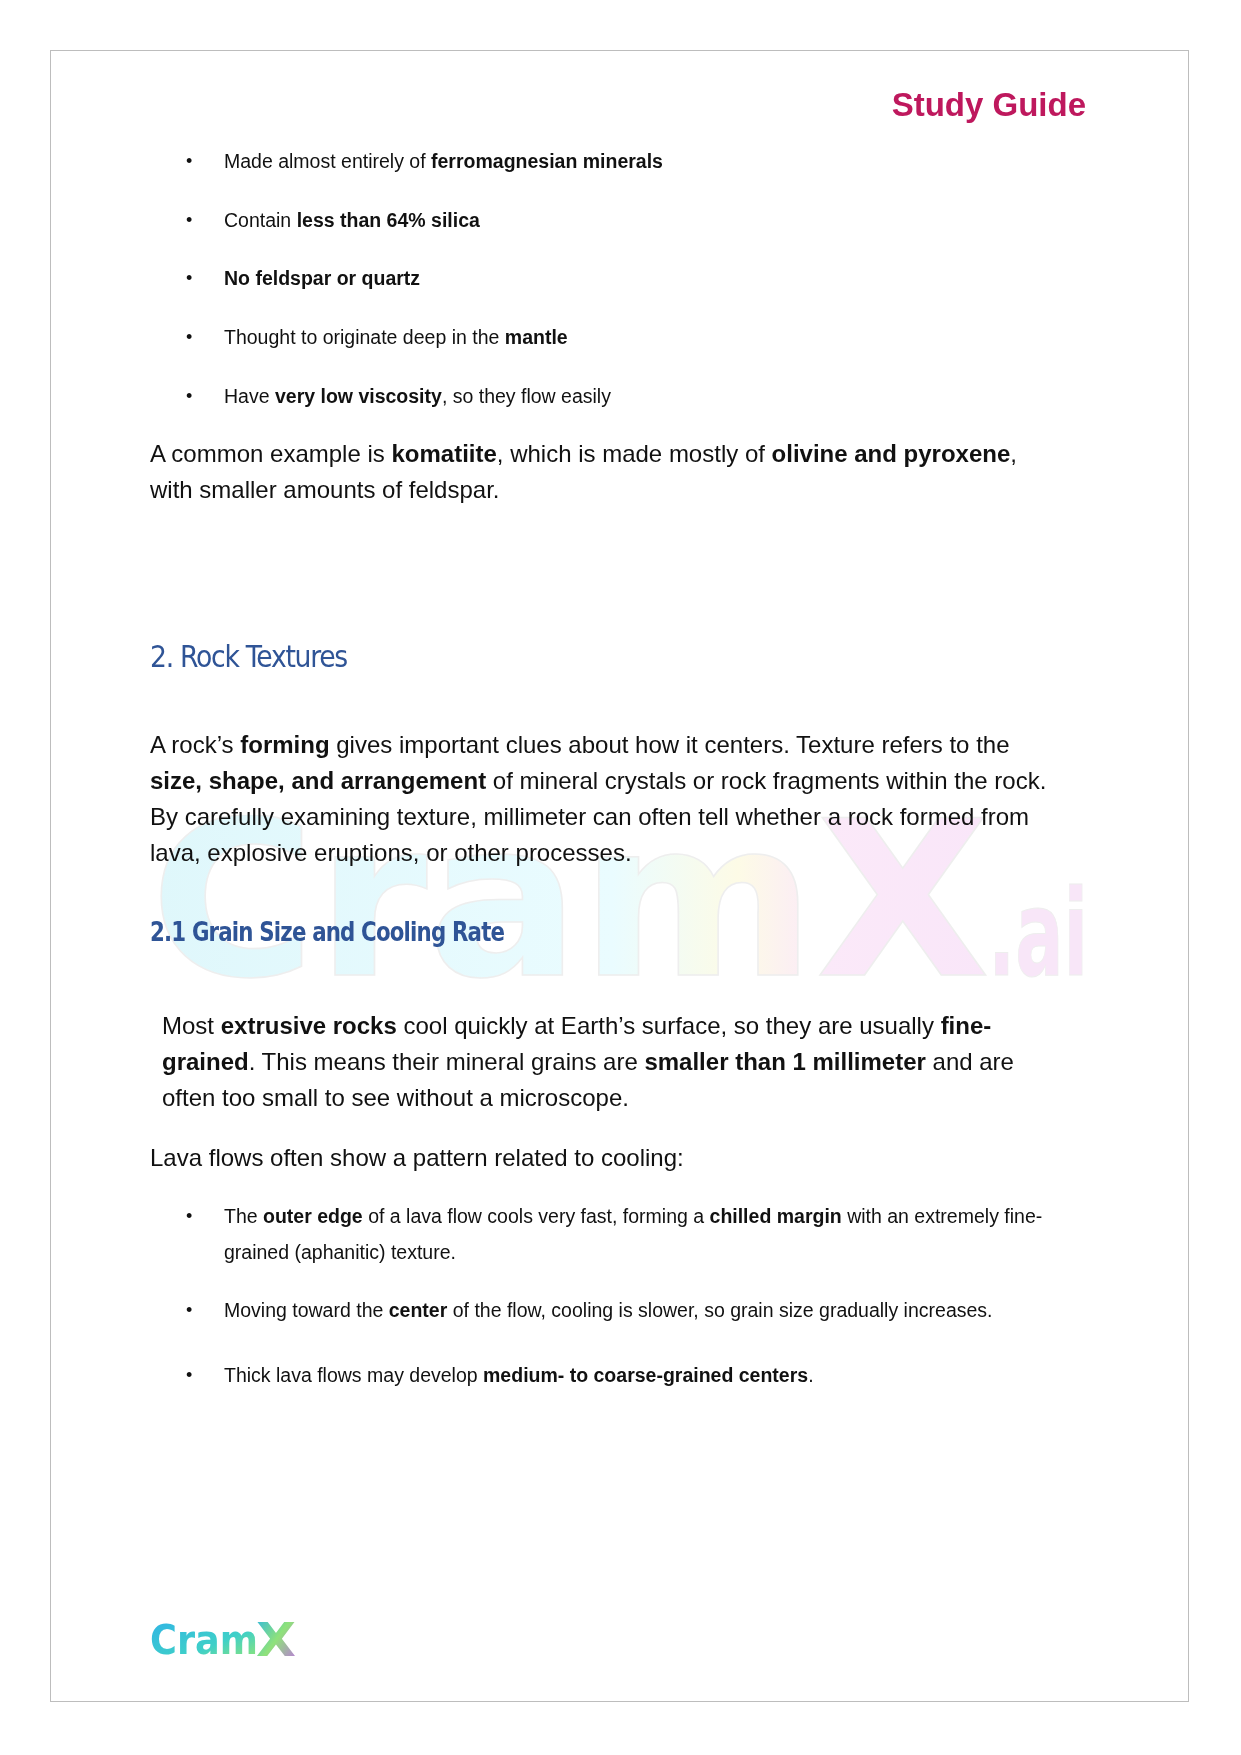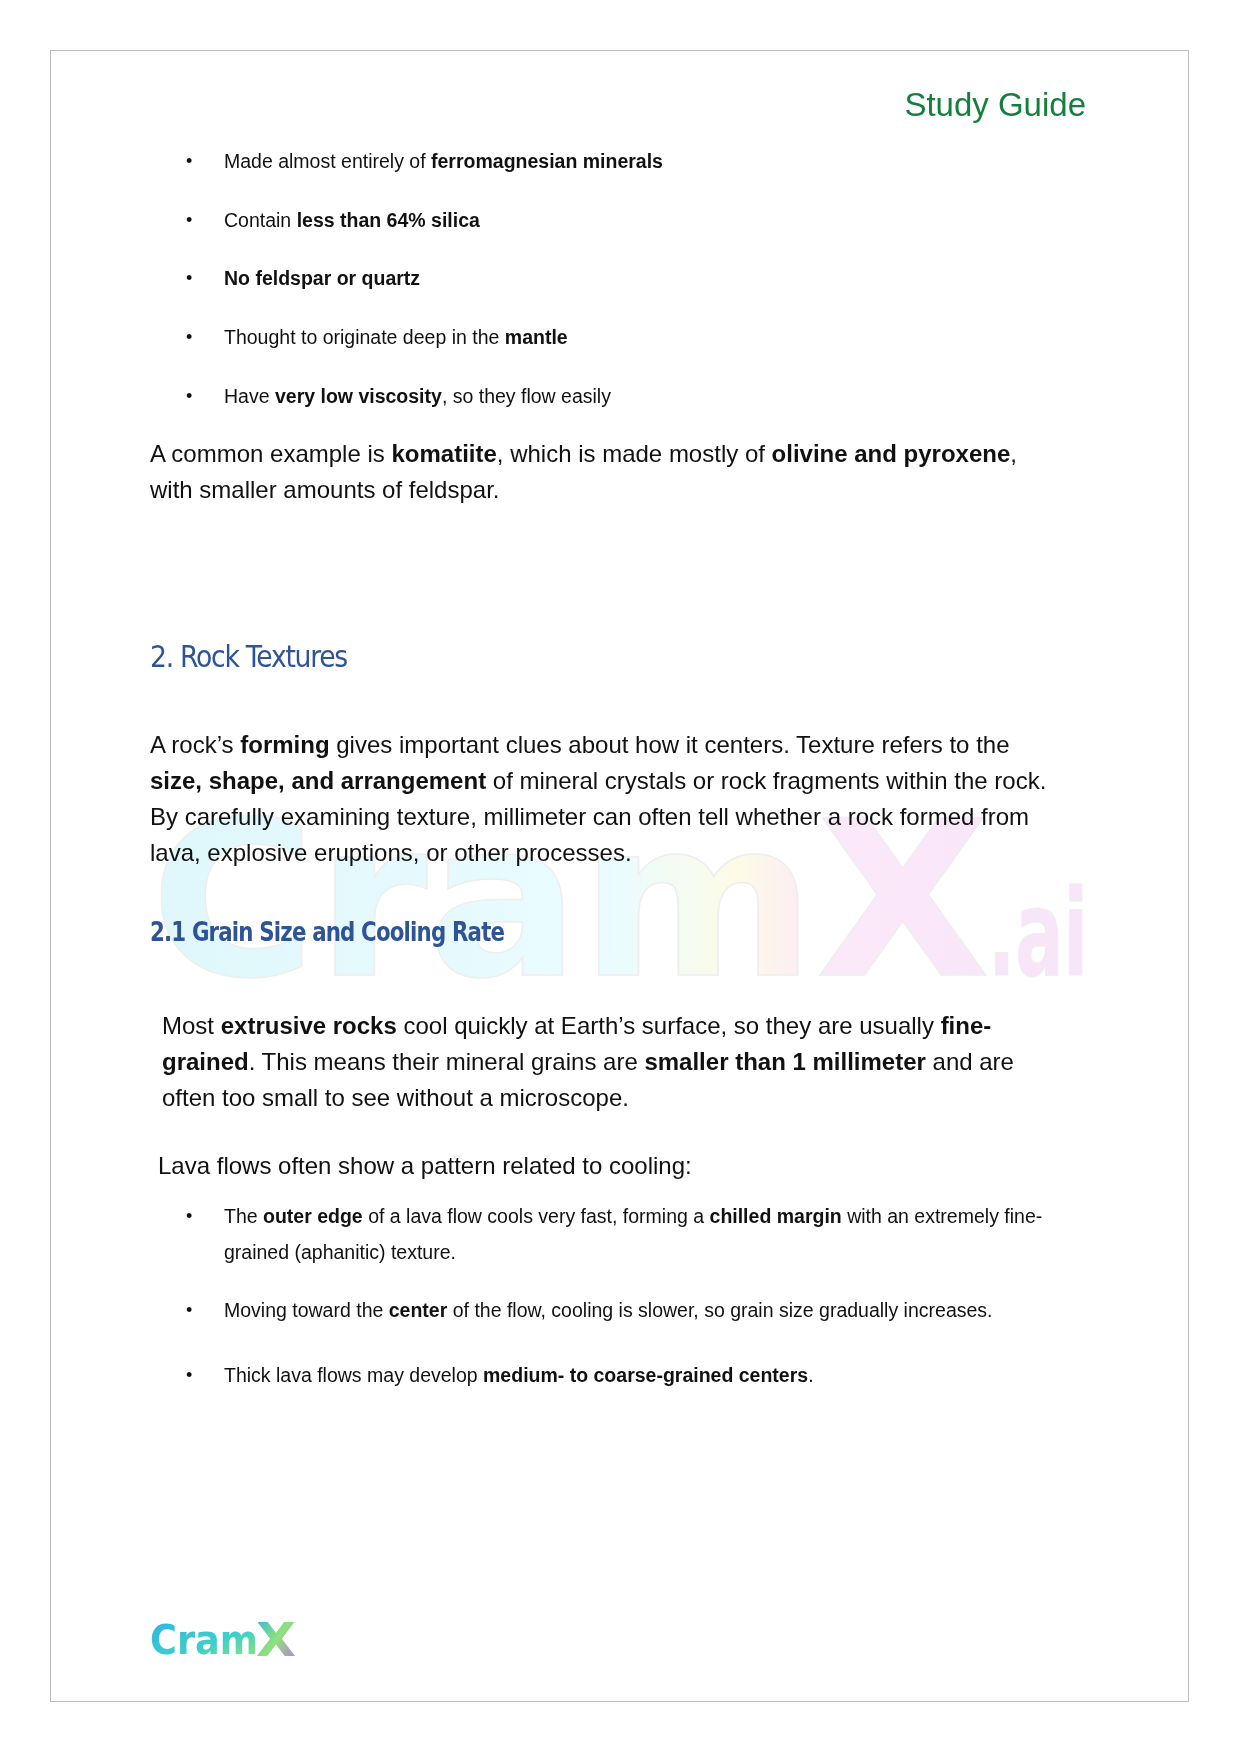--- a/index.html
+++ b/index.html
@@ -31,22 +31,22 @@
       width: 940px;
       height: 180px;
       pointer-events: none;
       z-index: 0;
     }
     .header-title {
       position: absolute;
       right: 155px;
       top: 86px;
       font-size: 33px;
-      font-weight: normal;
-      color: #15803d;
+      font-weight: bold;
+      color: #be185d;
       margin: 0;
       z-index: 2;
     }
     .content {
       position: absolute;
       left: 150px;
       top: 0;
       width: 910px;
       z-index: 2;
     }
@@ -161,21 +161,21 @@
   <p class="para" style="top:727px; margin:0;">
     <span>A rock’s </span><b>forming</b><span> gives important clues about how it centers. Texture refers to the </span><b>size, shape, and arrangement</b><span> of mineral crystals or rock fragments within the rock. By carefully examining texture, millimeter can often tell whether a rock formed from lava, explosive eruptions, or other processes.</span>
   </p>
 
   <h3 class="h3" style="top:917px">2.1 Grain Size and Cooling Rate</h3>
 
   <p class="para" style="top:996px; margin:12px;">
     <span>Most </span><b>extrusive rocks</b><span> cool quickly at Earth’s surface, so they are usually </span><b>fine-grained</b><span>. This means their mineral grains are </span><b>smaller than 1 millimeter</b><span> and are often too small to see without a microscope.</span>
   </p>
 
-  <p class="para" style="top:1140px; margin:8px;">Lava flows often show a pattern related to cooling:</p>
+  <p class="para" style="top:1140px; margin:0;">Lava flows often show a pattern related to cooling:</p>
 
   <div class="bullet" style="top:1198px">
     <span class="dot">•</span>
     <span>The </span><b>outer edge</b><span> of a lava flow cools very fast, forming a </span><b>chilled margin</b><span> with an extremely fine-grained (aphanitic) texture.</span>
   </div>
   <div class="bullet" style="top:1292px">
     <span class="dot">•</span>
     <span>Moving toward the </span><b>center</b><span> of the flow, cooling is slower, so grain size gradually increases.</span>
   </div>
   <div class="bullet" style="top:1357px">

